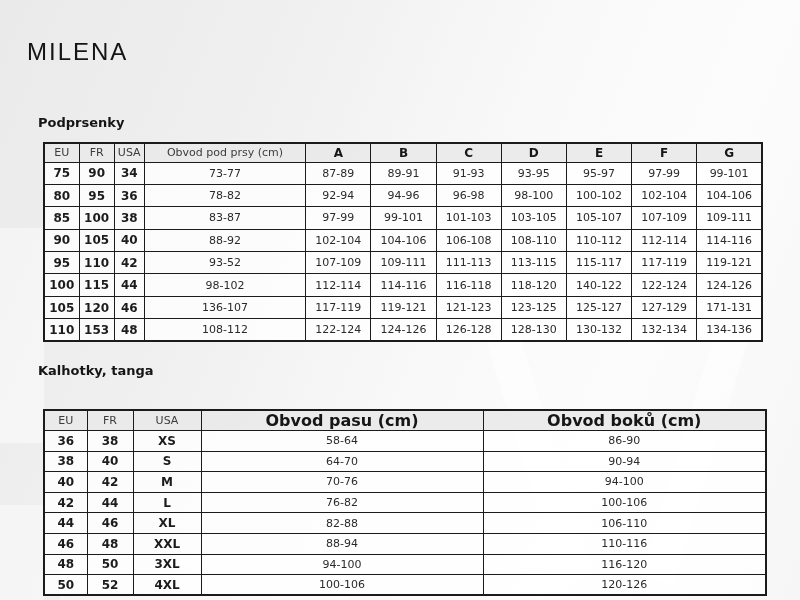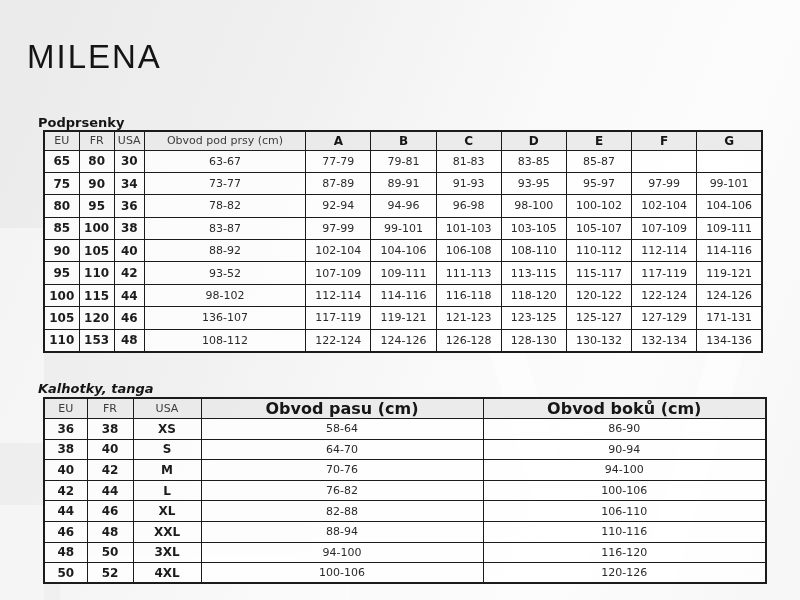--- a/index.html
+++ b/index.html
@@ -14,35 +14,35 @@
   .wm-sq-bottom{left:0px;top:505px;width:44px;height:95px;background:rgba(255,255,255,0.4);}
   .wm-band-bottom{left:60px;top:555px;width:290px;height:45px;background:rgba(255,255,255,0.35);}
   .wm-v{left:520px;top:325px;width:200px;height:260px;}
   .wm-v .stroke{position:absolute;top:0;width:34px;height:255px;background:rgba(255,255,255,0.55);}
   .wm-v .s1{left:40px;transform:rotate(-17deg);transform-origin:bottom center;}
   .wm-v .s2{left:120px;transform:rotate(17deg);transform-origin:bottom center;}
 
   .brand-title{
     position:absolute;left:27px;top:38px;z-index:2;
     font-family:"Liberation Sans",sans-serif;
-    font-size:33px;font-weight:200;letter-spacing:2px;color:#141414;
+    font-size:24px;font-weight:200;letter-spacing:2px;color:#141414;
   }
   .section-label{
     position:absolute;z-index:2;
     font-size:13px;font-weight:bold;color:#151515;
     font-family:"DejaVu Sans",sans-serif;
   }
   .label-bras{left:38px;top:115px;}
-  .label-panties{left:38px;top:381px;font-style:italic;}
+  .label-panties{left:38px;top:363px;}
 
   table.size-table{
     position:absolute;z-index:1;
     border-collapse:collapse;table-layout:fixed;
     border:2px solid #1b1b1b;
-    font-size:11px;color:#2a2a2a;
+    font-size:11px;color:#2a2a2a;margin-top:12px;
   }
   table.size-table th,table.size-table td{
     border:1px solid #1b1b1b;text-align:center;vertical-align:middle;
     padding:0 2px;overflow:hidden;white-space:nowrap;
     background:rgba(255,255,255,0.78);
   }
   table.size-table th{background:rgba(233,233,233,0.92);font-size:11px;}
   table.size-table td:nth-child(-n+3){font-weight:bold;font-size:12px;color:#1c1c1c;}
 
   .bras-table{left:43px;top:130px;width:720px;}
@@ -104,33 +104,20 @@
         <th>B</th>
         <th>C</th>
         <th>D</th>
         <th>E</th>
         <th>F</th>
         <th>G</th>
       </tr>
     </thead>
   <tbody>
       <tr>
-        <td>65</td>
-        <td>80</td>
-        <td>30</td>
-        <td>63-67</td>
-        <td>77-79</td>
-        <td>79-81</td>
-        <td>81-83</td>
-        <td>83-85</td>
-        <td>85-87</td>
-        <td></td>
-        <td></td>
-      </tr>
-      <tr>
         <td>75</td>
         <td>90</td>
         <td>34</td>
         <td>73-77</td>
         <td>87-89</td>
         <td>89-91</td>
         <td>91-93</td>
         <td>93-95</td>
         <td>95-97</td>
         <td>97-99</td>
@@ -190,21 +177,21 @@
       </tr>
       <tr>
         <td>100</td>
         <td>115</td>
         <td>44</td>
         <td>98-102</td>
         <td>112-114</td>
         <td>114-116</td>
         <td>116-118</td>
         <td>118-120</td>
-        <td>120-122</td>
+        <td>140-122</td>
         <td>122-124</td>
         <td>124-126</td>
       </tr>
       <tr>
         <td>105</td>
         <td>120</td>
         <td>46</td>
         <td>136-107</td>
         <td>117-119</td>
         <td>119-121</td>

